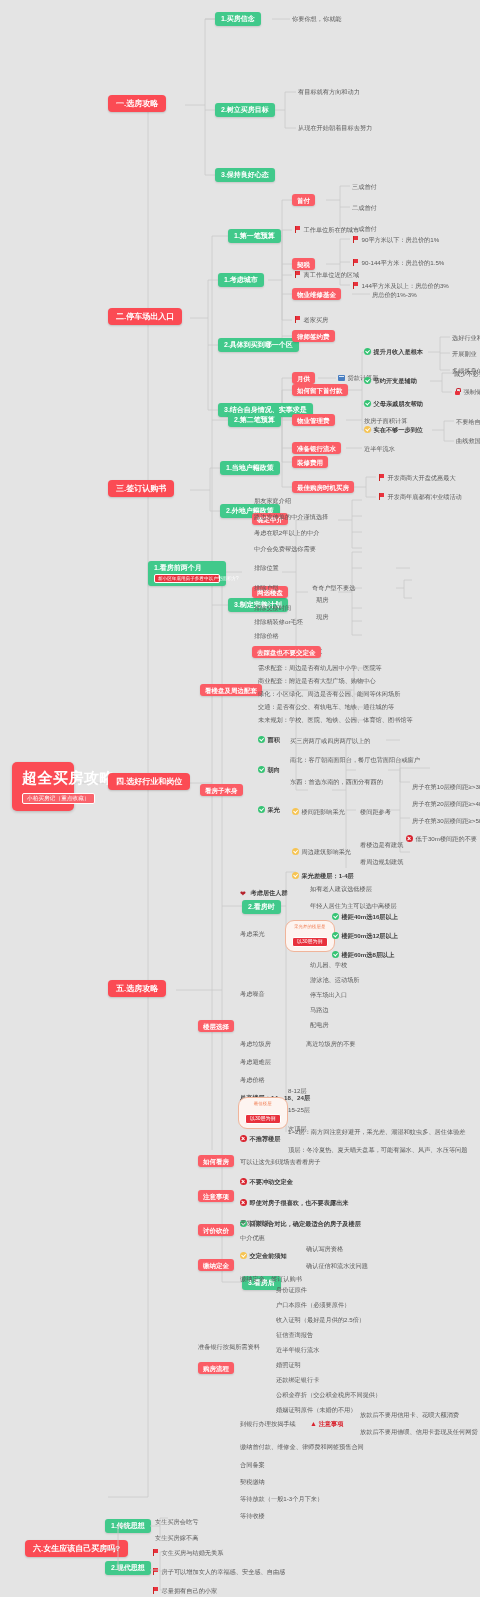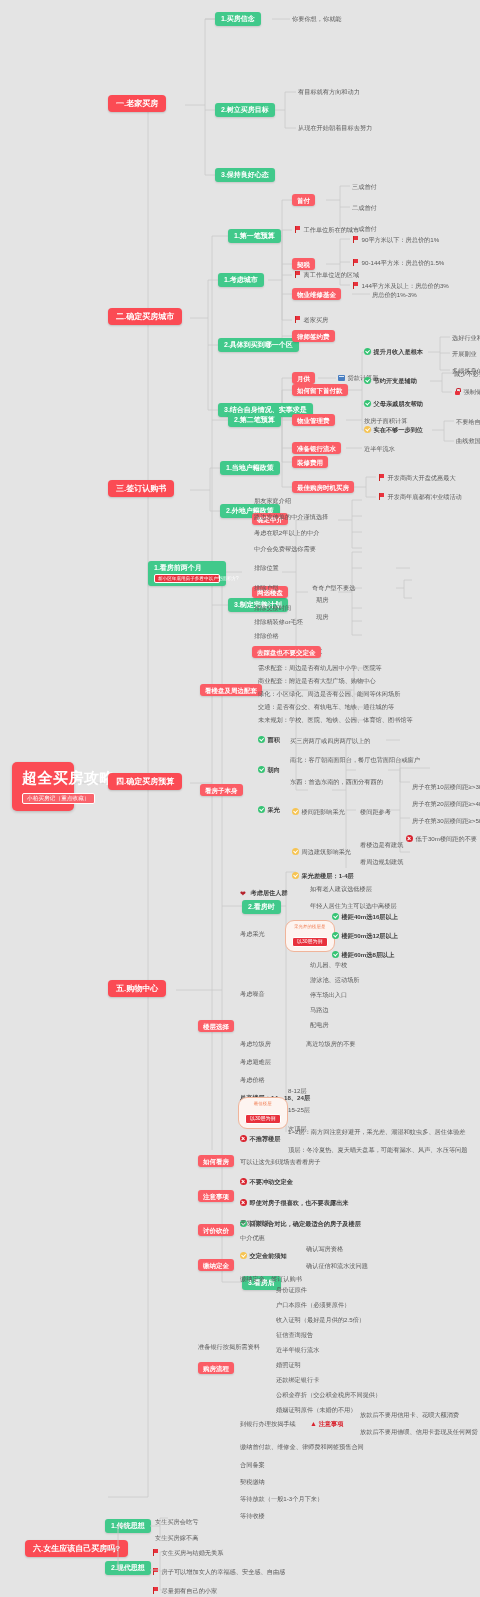--- a/index.html
+++ b/index.html
@@ -279,41 +279,41 @@
 
       <path d="M268 1282 H286"></path>
     </g>
   </svg>
 
   <div class="node root" style="left:12px;top:762px;width:62px;">
     <span class="root-title">超全买房攻略</span>
     <span class="root-sub">小柏买房记（重点收藏）</span>
   </div>
 
-  <div class="node lvl1" style="left:108px;top:95px;"><span>一.老家买房</span></div>
+  <div class="node lvl1" style="left:108px;top:95px;"><span>一.选房攻略</span></div>
   <div class="node lvl2g" style="left:215px;top:12px;"><span>1.买房信念</span></div>
   <div class="node plain" style="left:292px;top:15px;">你要你想，你就能</div>
   <div class="node lvl2g" style="left:215px;top:103px;"><span>2.树立买房目标</span></div>
   <div class="node plain" style="left:298px;top:88px;">有目标就有方向和动力</div>
   <div class="node plain" style="left:298px;top:124px;">从现在开始朝着目标去努力</div>
   <div class="node lvl2g" style="left:215px;top:168px;"><span>3.保持良好心态</span></div>
 
-  <div class="node lvl1" style="left:108px;top:308px;"><span>二.确定买房城市</span></div>
+  <div class="node lvl1" style="left:108px;top:308px;"><span>二.停车场出入口</span></div>
   <div class="node lvl2g" style="left:218px;top:273px;"><span>1.考虑城市</span></div>
   <div class="node plain" style="left:294px;top:226px;"><span class="ico ico-flag"></span><span>工作单位所在的城市</span></div>
   <div class="node plain" style="left:294px;top:271px;"><span class="ico ico-flag"></span><span>离工作单位近的区域</span></div>
   <div class="node plain" style="left:294px;top:316px;"><span class="ico ico-flag"></span><span>老家买房</span></div>
   <div class="node lvl2g" style="left:218px;top:338px;"><span>2.具体到买到哪一个区</span></div>
   <div class="node lvl2g" style="left:218px;top:403px;"><span>3.结合自身情况、实事求是</span></div>
 
   <div class="node lvl1" style="left:108px;top:480px;"><span>三.签订认购书</span></div>
   <div class="node lvl2g" style="left:220px;top:461px;"><span>1.当地户籍政策</span></div>
   <div class="node lvl2g" style="left:220px;top:504px;"><span>2.外地户籍政策</span></div>
 
-  <div class="node lvl1" style="left:108px;top:773px;"><span>四.确定买房预算</span></div>
+  <div class="node lvl1" style="left:108px;top:773px;"><span>四.选好行业和岗位</span></div>
 
   <div class="node lvl2g" style="left:228px;top:229px;"><span>1.第一笔预算</span></div>
   <div class="node lvl2r" style="left:292px;top:194px;"><span>首付</span></div>
   <div class="node plain" style="left:352px;top:183px;">三成首付</div>
   <div class="node plain" style="left:352px;top:204px;">二成首付</div>
   <div class="node plain" style="left:352px;top:225px;">一成首付</div>
   <div class="node lvl2r" style="left:292px;top:258px;"><span>契税</span></div>
   <div class="node plain" style="left:352px;top:236px;"><span class="ico ico-flag"></span><span>90平方米以下：房总价的1%</span></div>
   <div class="node plain" style="left:352px;top:259px;"><span class="ico ico-flag"></span><span>90-144平方米：房总价的1.5%</span></div>
   <div class="node plain" style="left:352px;top:282px;"><span class="ico ico-flag"></span><span>144平方米及以上：房总价的3%</span></div>
@@ -340,21 +340,21 @@
   <div class="node plain b" style="left:364px;top:400px;"><span class="ico ico-check"></span><span>父母亲戚朋友帮助</span></div>
   <div class="node plain b" style="left:364px;top:426px;"><span class="ico ico-check amber"></span><span>实在不够一步到位</span></div>
   <div class="node plain" style="left:456px;top:418px;">不要给自己太大压力</div>
   <div class="node plain" style="left:456px;top:437px;">曲线救国，置换二套</div>
   <div class="node lvl2r" style="left:292px;top:442px;"><span>准备银行流水</span></div>
   <div class="node plain" style="left:364px;top:445px;">近半年流水</div>
   <div class="node lvl2r" style="left:292px;top:481px;"><span>最佳购房时机买房</span></div>
   <div class="node plain" style="left:378px;top:474px;"><span class="ico ico-flag"></span><span>开发商商大开盘优惠最大</span></div>
   <div class="node plain" style="left:378px;top:493px;"><span class="ico ico-flag"></span><span>开发商年底都有冲业绩活动</span></div>
 
-  <div class="node lvl1" style="left:108px;top:980px;"><span>五.购物中心</span></div>
+  <div class="node lvl1" style="left:108px;top:980px;"><span>五.选房攻略</span></div>
 
   <div class="node lvl2g stack" style="left:148px;top:561px;width:78px;">
     <span>1.看房前两个月</span>
     <span class="tag-red">新小区年底用房子多看中以户型面积方?</span>
   </div>
   <div class="node lvl2r" style="left:252px;top:513px;"><span>确定中介</span></div>
   <div class="node plain" style="left:254px;top:497px;">朋友家庭介绍</div>
   <div class="node plain" style="left:254px;top:513px;">路边发传单的中介谨慎选择</div>
   <div class="node plain" style="left:254px;top:529px;">考虑在职2年以上的中介</div>
   <div class="node plain" style="left:254px;top:545px;">中介会免费帮选你需要</div>

